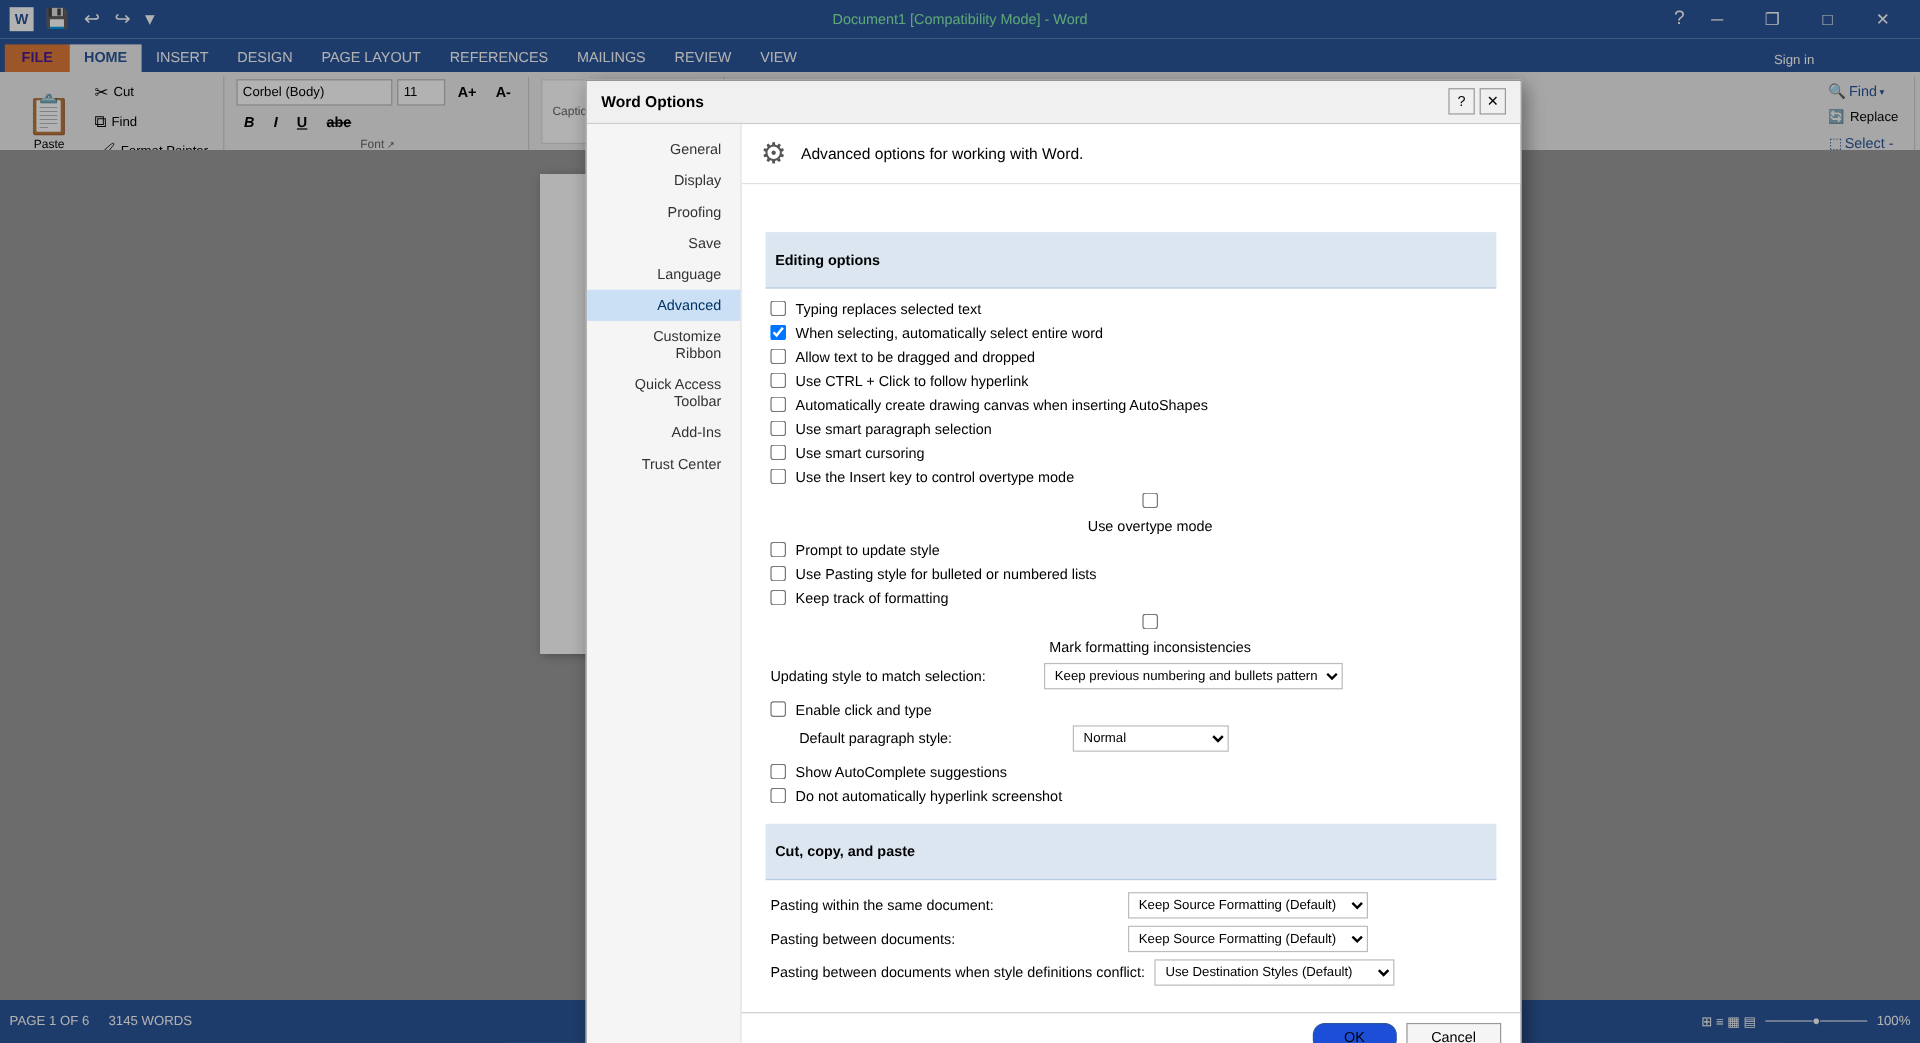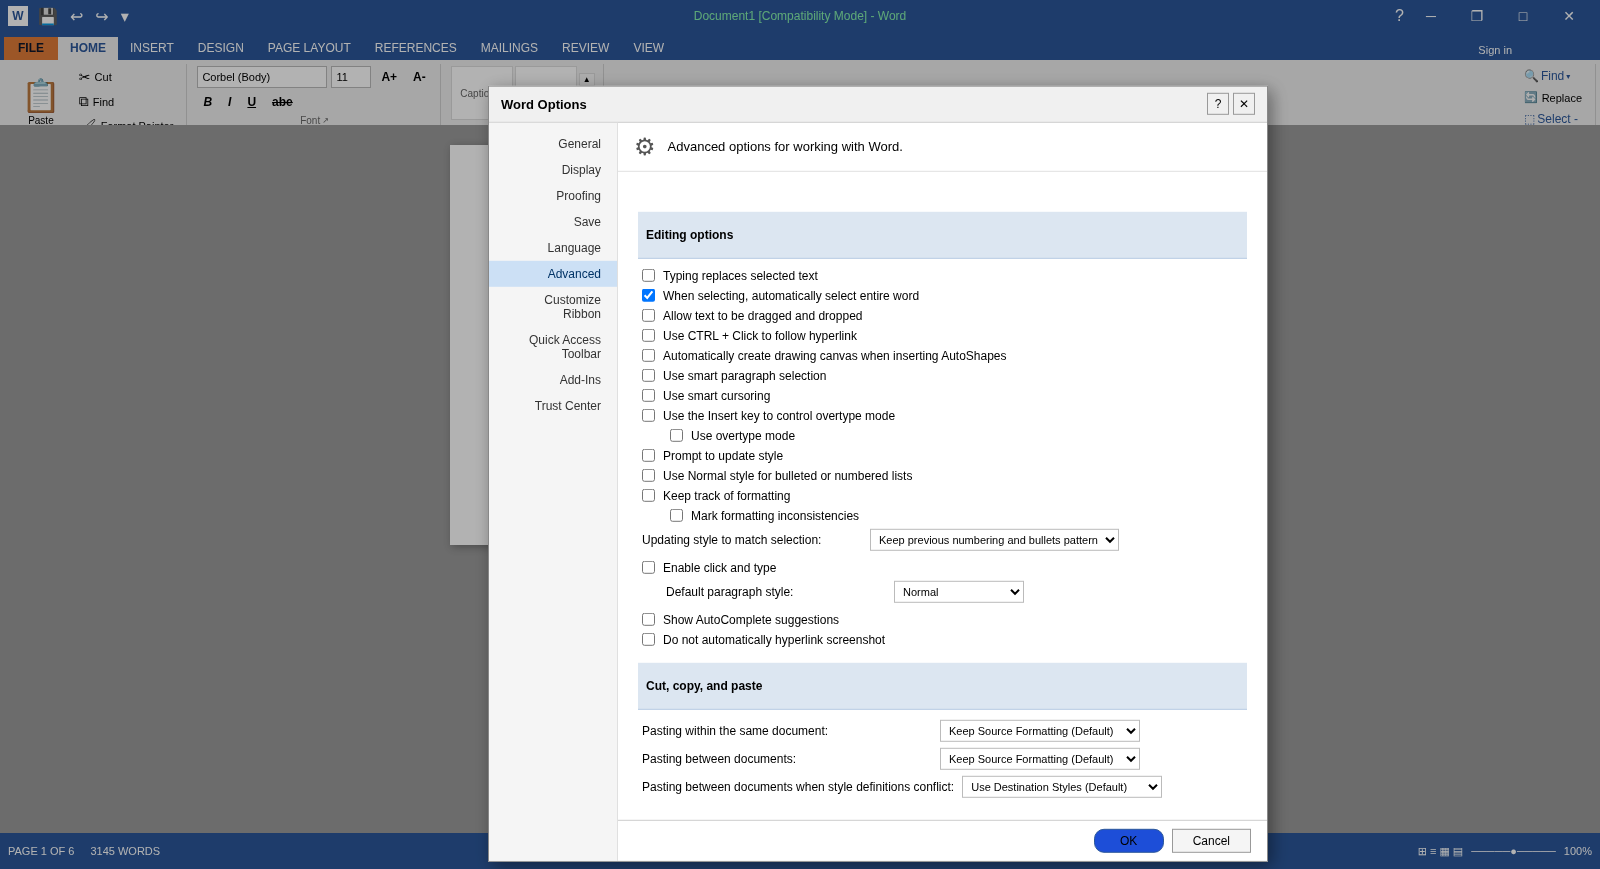--- a/index.html
+++ b/index.html
@@ -39,21 +39,21 @@
       border: none;
       background: transparent;
     }
     .ribbon-tab.active {
       background: #f0f0f0;
       color: #2b579a;
       font-weight: 600;
     }
     .ribbon-tab.file {
       background: #e07b39;
-      color: #0f172a;
+      color: #4c1d95;
       padding: 4px 14px 5px;
       font-weight: 600;
     }
 
     .ribbon-content {
       background: #f0f0f0;
       border-bottom: 1px solid #d0d0d0;
       display: flex;
       align-items: stretch;
       padding: 4px 4px 2px;
@@ -294,20 +294,21 @@
       align-items: center;
       gap: 8px;
       margin-bottom: 6px;
       padding-left: 4px;
     }
     .option-row input[type="checkbox"] { cursor: pointer; }
     .option-row label { font-size: 12px; cursor: pointer; }
 
     .sub-option {
       padding-left: 32px;
+      flex-direction: column;
     }
 
     .option-with-dropdown {
       display: flex;
       align-items: center;
       gap: 8px;
       margin-bottom: 10px;
       padding-left: 4px;
     }
     .option-with-dropdown label { font-size: 12px; min-width: 220px; }
@@ -596,21 +597,21 @@
         <div class="option-row sub-option">
           <input type="checkbox" id="overtype_mode" style="">
           <label for="overtype_mode">Use overtype mode</label>
         </div>
         <div class="option-row">
           <input type="checkbox" id="prompt_update_style" style="">
           <label for="prompt_update_style">Prompt to update style</label>
         </div>
         <div class="option-row">
           <input type="checkbox" id="normal_style_lists" style="">
-          <label for="normal_style_lists">Use Normal style for bulleted or numbered lists</label>
+          <label for="normal_style_lists">Use Pasting style for bulleted or numbered lists</label>
         </div>
         <div class="option-row">
           <input type="checkbox" id="keep_track_formatting" style="">
           <label for="keep_track_formatting">Keep track of formatting</label>
         </div>
         <div class="option-row sub-option">
           <input type="checkbox" id="mark_formatting" style="">
           <label for="mark_formatting">Mark formatting inconsistencies</label>
         </div>
 

